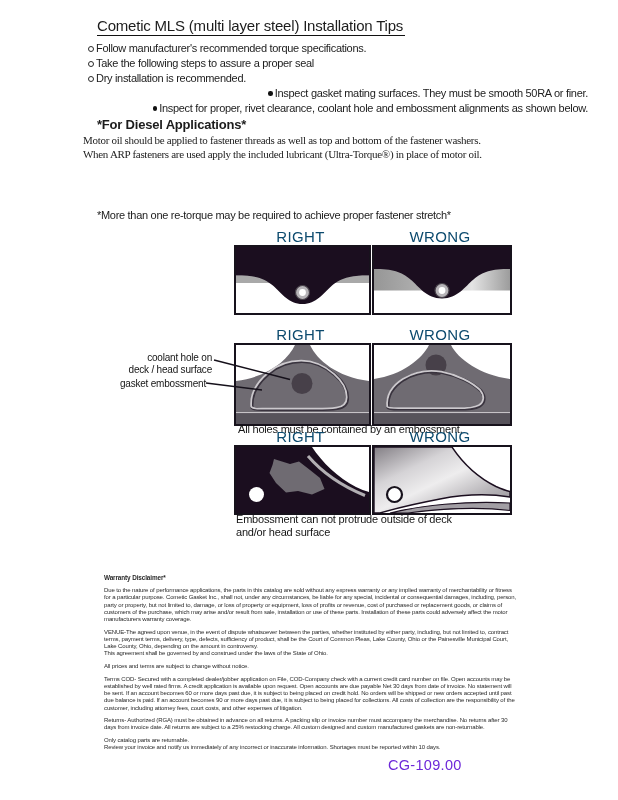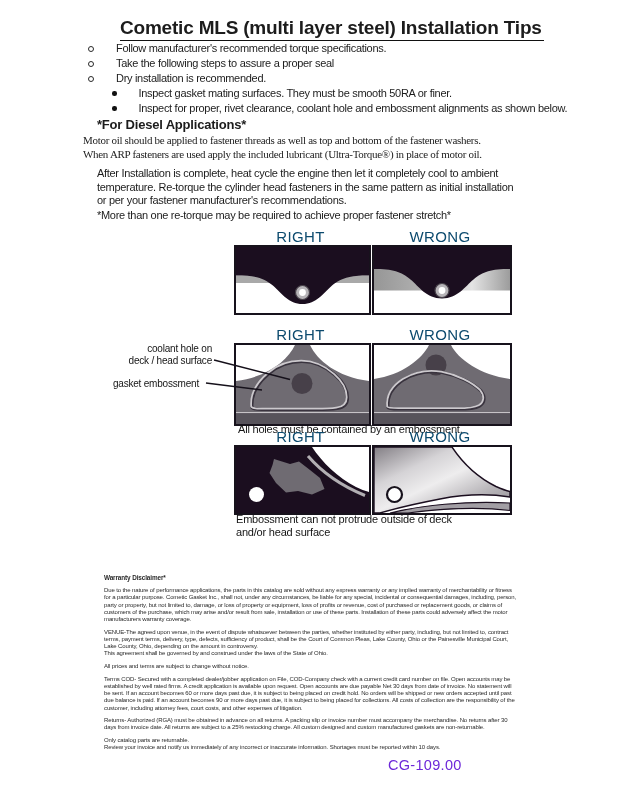--- a/index.html
+++ b/index.html
@@ -1,24 +1,24 @@
 <!DOCTYPE html>
 <html><head>
 <meta charset="utf-8">
 <style>
   html,body{margin:0;padding:0;background:#fff;}
   .canvas{position:relative;width:618px;height:800px;background:#ffffff;overflow:hidden;
           font-family:"Liberation Sans",sans-serif;color:#1c1c1c;}
   .abs{position:absolute;}
-  .title{font-size:19px;font-weight:bold;letter-spacing:-0.2px;border-bottom:1.5px solid #111;
-         padding:0 2px 1px 0;display:inline-block;margin-left:23px;}
+  .title{font-size:15px;font-weight:normal;letter-spacing:-0.2px;border-bottom:1.5px solid #111;
+         padding:0 2px 1px 0;display:inline-block;}
   .body-text{font-size:11px;letter-spacing:-0.3px;line-height:13.5px;}
   .preline{white-space:pre-line;}
-  .brow{display:flex;gap:22px;align-items:flex-start;margin-bottom:1.5px;}
-  .brow.sub{margin-left:24px;}
+  .brow{display:flex;gap:2px;align-items:flex-start;margin-bottom:1.5px;}
+  .brow.sub{margin-left:24px;justify-content:flex-end;}
   .bo{width:4px;height:4px;border:1px solid #2a2a2a;border-radius:50%;margin-top:4px;flex:none;}
   .bf{width:4.5px;height:4.5px;background:#111;border-radius:50%;margin-top:4px;flex:none;}
   .diesel-h{font-size:13px;font-weight:bold;letter-spacing:-0.2px;}
   .rw-label{font-size:15px;letter-spacing:0.4px;color:#0c4a6e;text-align:center;}
   .dbox{border:2px solid #17121c;background:#fff;line-height:0;}
   .caption{font-size:11px;letter-spacing:-0.2px;line-height:12.5px;color:#151515;}
   .ann{font-size:10px;letter-spacing:-0.2px;line-height:11.5px;text-align:right;color:#151515;}
   .legal{font-size:6px;letter-spacing:-0.12px;line-height:7.2px;color:#2a2a2a;width:414px;}
   .legal p{margin:0 0 5.5px 0;}
   .legal .lh{font-weight:bold;font-size:6.4px;margin-bottom:6px;}
@@ -53,23 +53,20 @@
       </div>
     <div class="brow sub">
         <span class="bf"></span>
         <span>Inspect for proper, rivet clearance, coolant hole and embossment alignments as shown below.</span>
       </div>
   </div>
 
   <div class="abs diesel-h" style="left:97px;top:117px;">*For Diesel Applications*</div>
   <div class="abs body-text preline" style="left:83px;top:134px;width:515px;font-family:Liberation Serif, serif;">Motor oil should be applied to fastener threads as well as top and bottom of the fastener washers.
 When ARP fasteners are used apply the included lubricant (Ultra-Torque®) in place of motor oil.</div>
-  <div class="abs body-text preline" style="left:97px;top:167px;width:515px;">After Installation is complete, heat cycle the engine then let it completely cool to ambient
-temperature. Re-torque the cylinder head fasteners in the same pattern as initial installation
-or per your fastener manufacturer's recommendations.</div>
   <div class="abs body-text" style="left:97px;top:209px;width:515px;">*More than one re-torque may be required to achieve proper fastener stretch*</div>
 
   <div class="abs rw-label" style="left:234px;top:228px;width:133px;">RIGHT</div>
   <div class="abs rw-label" style="left:372px;top:228px;width:136px;">WRONG</div>
 
   <div class="abs dbox" style="left:234px;top:245px;">
     <svg width="133" height="66" viewBox="0 0 133 66">
       <rect width="133" height="66" fill="#ffffff"></rect>
       <rect y="28.5" width="133" height="7.5" fill="#a9a9a9"></rect>
       <path d="M0,0 H133 V28.5 C113,28.5 105,31 95.5,39 C87,46.5 80.5,57 66.5,57 C52.5,57 46,46.5 37.5,39 C28,31 20,28.5 0,28.5 Z" fill="#1b0e1f"></path>
@@ -91,23 +88,23 @@
       <rect y="22" width="136" height="21.5" fill="url(#g1w)"></rect>
       <path d="M0,0 H136 V22 C117,22 109,24.5 99.5,32.5 C91,39.5 83.5,51.5 68,51.5 C52.5,51.5 45,39.5 36.5,32.5 C27,24.5 19,22 0,22 Z" fill="#1b0e1f"></path>
       <circle cx="68" cy="43.5" r="7" fill="#b7b4b8" stroke="#474049" stroke-width="1.2"></circle>
       <circle cx="68" cy="43.5" r="3.4" fill="#ffffff"></circle>
     </svg>
   </div>
 
   <div class="abs rw-label" style="left:234px;top:326px;width:133px;">RIGHT</div>
   <div class="abs rw-label" style="left:372px;top:326px;width:136px;">WRONG</div>
 
-  <div class="abs ann preline" style="left:92px;top:343px;width:120px;">coolant hole on
+  <div class="abs ann preline" style="left:92px;top:352px;width:120px;">coolant hole on
 deck / head surface</div>
-  <div class="abs ann" style="left:85px;top:378px;width:114px;">gasket embossment</div>
+  <div class="abs ann" style="left:92px;top:378px;width:114px;">gasket embossment</div>
 
   <div class="abs dbox" style="left:234px;top:343px;">
     <svg width="133" height="79" viewBox="0 0 133 79">
       <rect width="133" height="79" fill="#ffffff"></rect>
       <path d="M59,0 C52,15 32,32 0,36 L0,79 L133,79 L133,36 C101,32 81,15 74,0 Z" fill="#6f6b72"></path>
       <rect y="67" width="133" height="1.2" fill="#c6c3c7"></rect>
       <rect y="68.2" width="133" height="10.8" fill="#57535b"></rect>
       <path d="M16,62.5 C15,51 21,38.5 33,28.5 C43,20 55,16.5 66,16.5 C77,16.5 89,21 99,30 C107,37 111.5,46 111.5,53 C111.5,59 108,62.5 101,63.5 C95,64.5 88,64.5 80,64.5 L26,64.5 C20,64.5 16.5,63.5 16,62.5 Z" fill="none" stroke="#39333e" stroke-width="3.2"></path>
       <path d="M15.2,61.7 C14.2,50.2 20.2,37.7 32.2,27.7 C42.2,19.2 54.2,15.7 65.2,15.7 C76.2,15.7 88.2,20.2 98.2,29.2 C106.2,36.2 110.7,45.2 110.7,52.2 C110.7,58.2 107.2,61.7 100.2,62.7 C94.2,63.7 87.2,63.7 79.2,63.7 L25.2,63.7 C19.2,63.7 15.7,62.7 15.2,61.7 Z" fill="none" stroke-width="1.8" stroke="#ccc9cd"></path>
       <circle cx="66" cy="38.5" r="10.5" fill="#474049"></circle>

